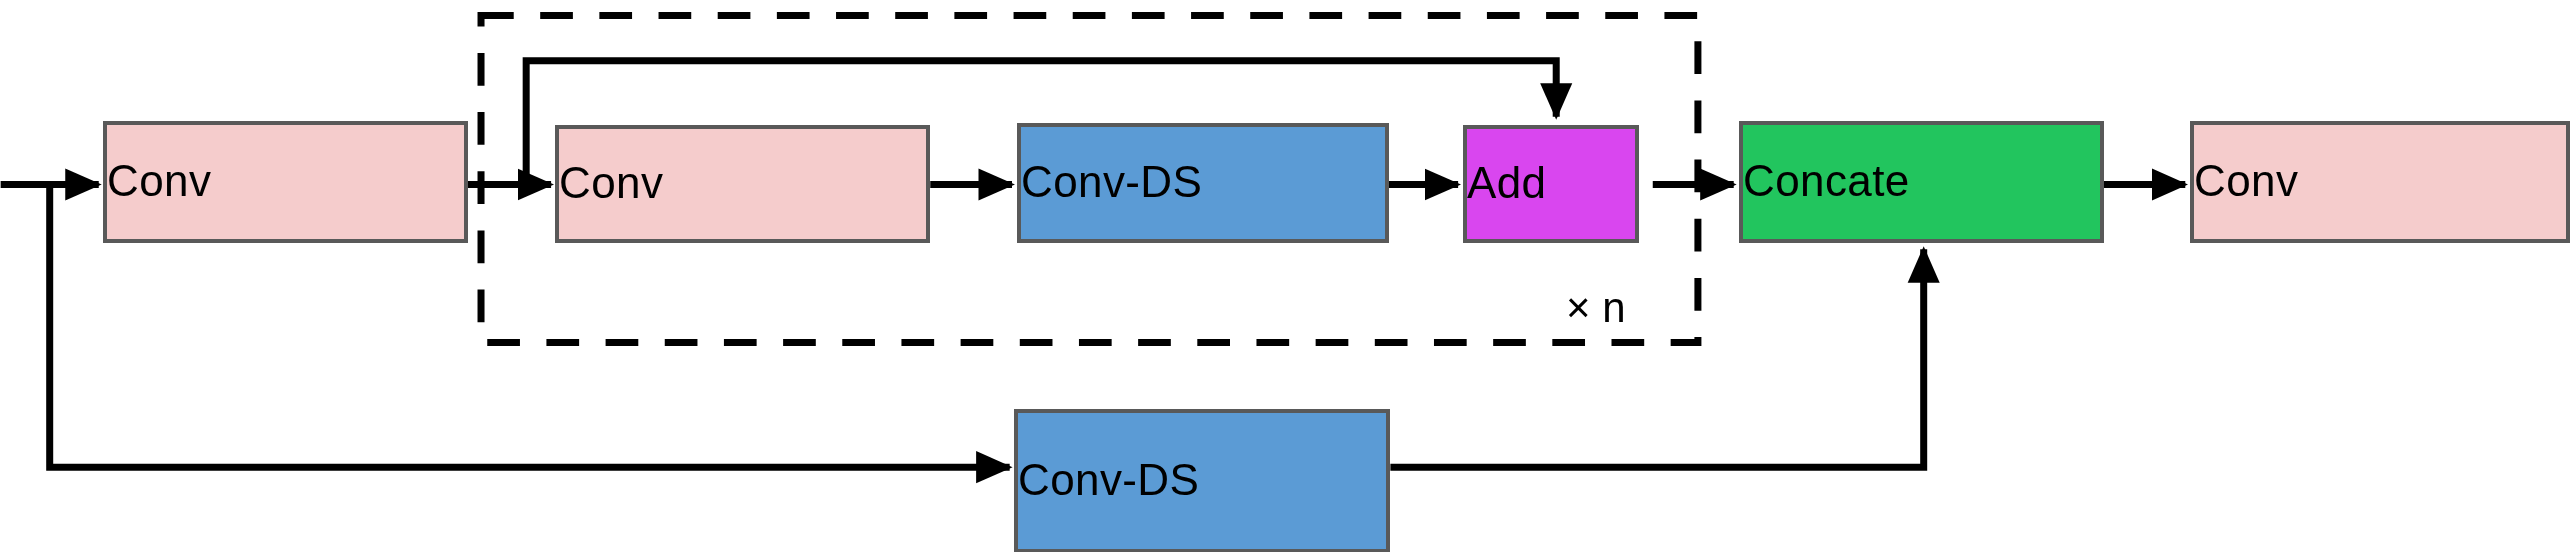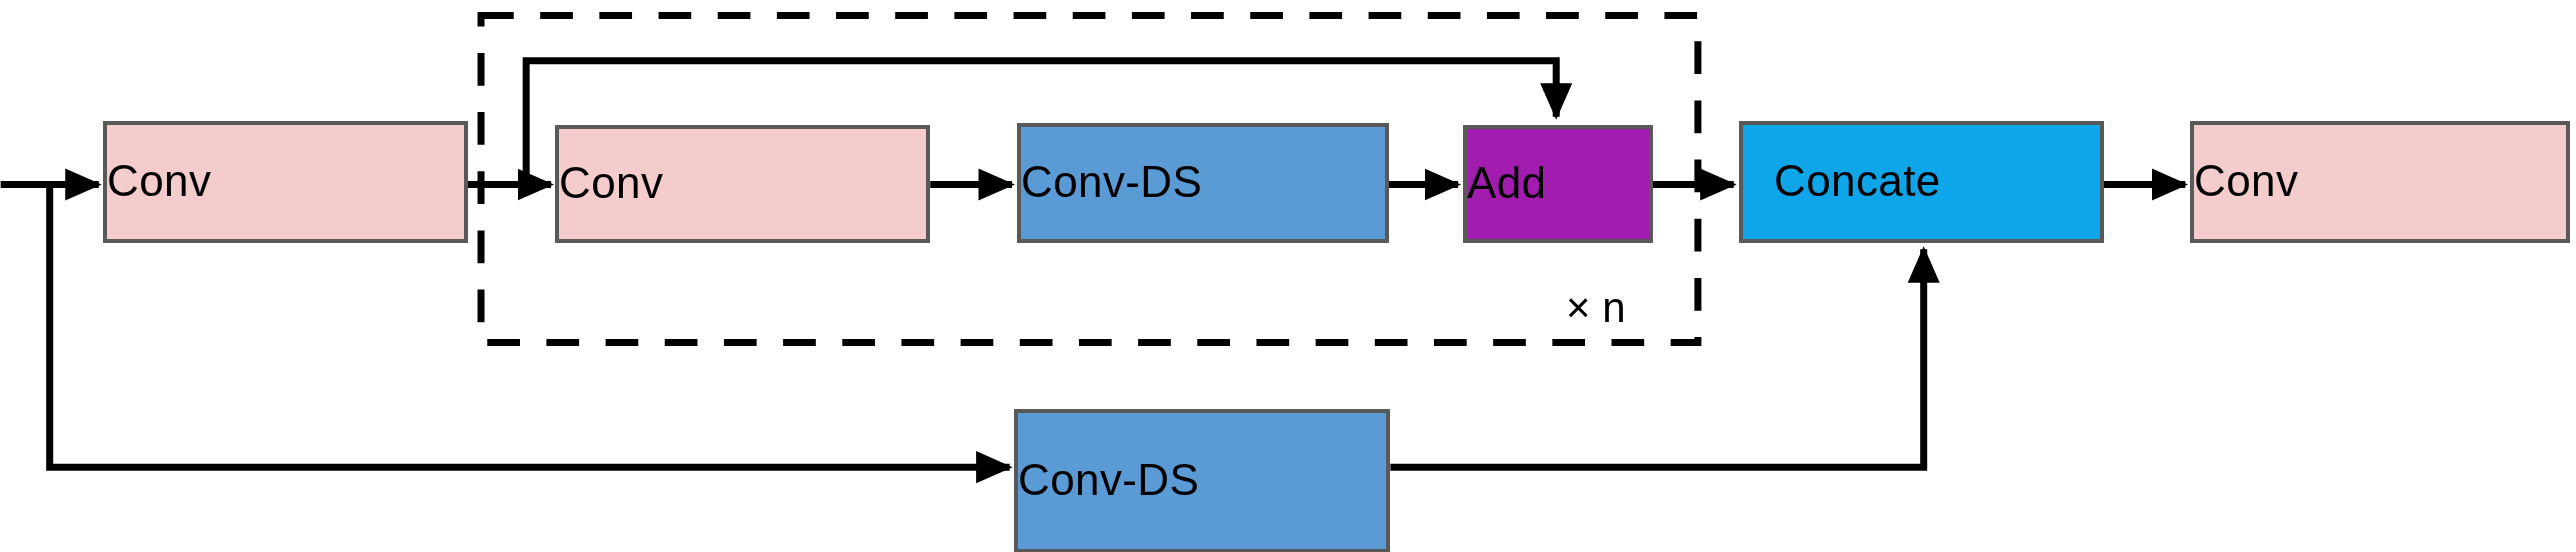--- a/index.html
+++ b/index.html
@@ -86,25 +86,25 @@
   </div>
 
   <div class="node" style="left:555px; top:125px; width:375px; height:118px; background:#f5cccc;">
     <span class="node-label">Conv</span>
   </div>
 
   <div class="node" style="left:1017px; top:123px; width:372px; height:120px; background:#5b9bd5;">
     <span class="node-label">Conv-DS</span>
   </div>
 
-  <div class="node" style="left:1463px; top:125px; width:190px; height:118px; background:#a21caf;">
+  <div class="node" style="left:1463px; top:125px; width:176px; height:118px; background:#d946ef;">
     <span class="node-label">Add</span>
   </div>
 
-  <div class="node" style="left:1739px; top:121px; width:365px; height:122px; background:#0ea5e9;padding-left:31px;">
+  <div class="node" style="left:1739px; top:121px; width:365px; height:122px; background:#22c55e;">
     <span class="node-label">Concate</span>
   </div>
 
   <div class="node" style="left:2190px; top:121px; width:380px; height:122px; background:#f5cccc;">
     <span class="node-label">Conv</span>
   </div>
 
   <div class="node" style="left:1014px; top:409px; width:376px; height:144px; background:#5b9bd5;">
     <span class="node-label">Conv-DS</span>
   </div>

